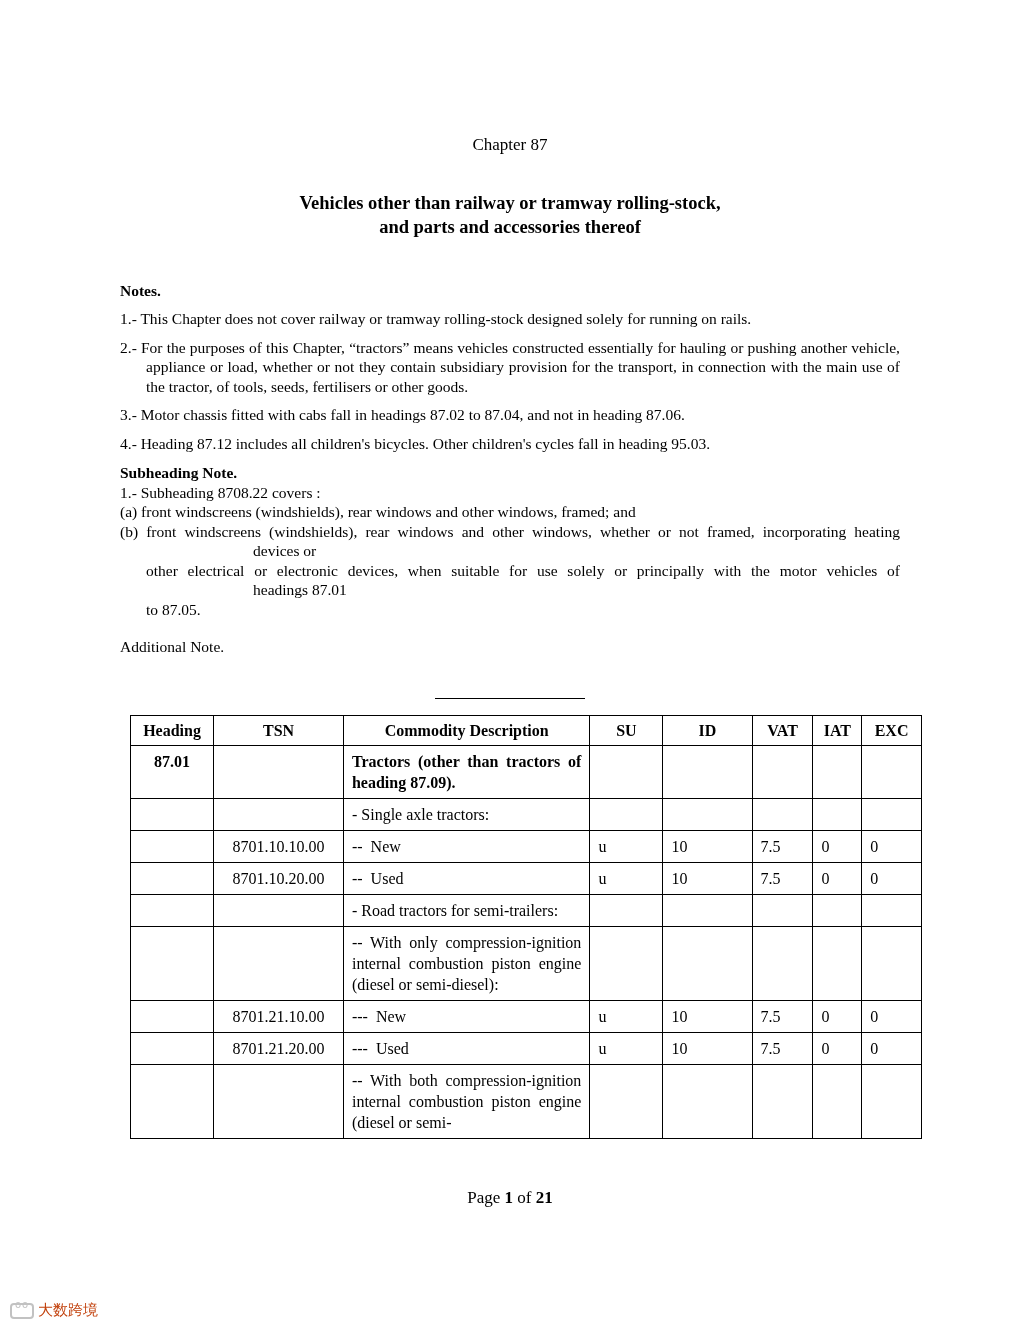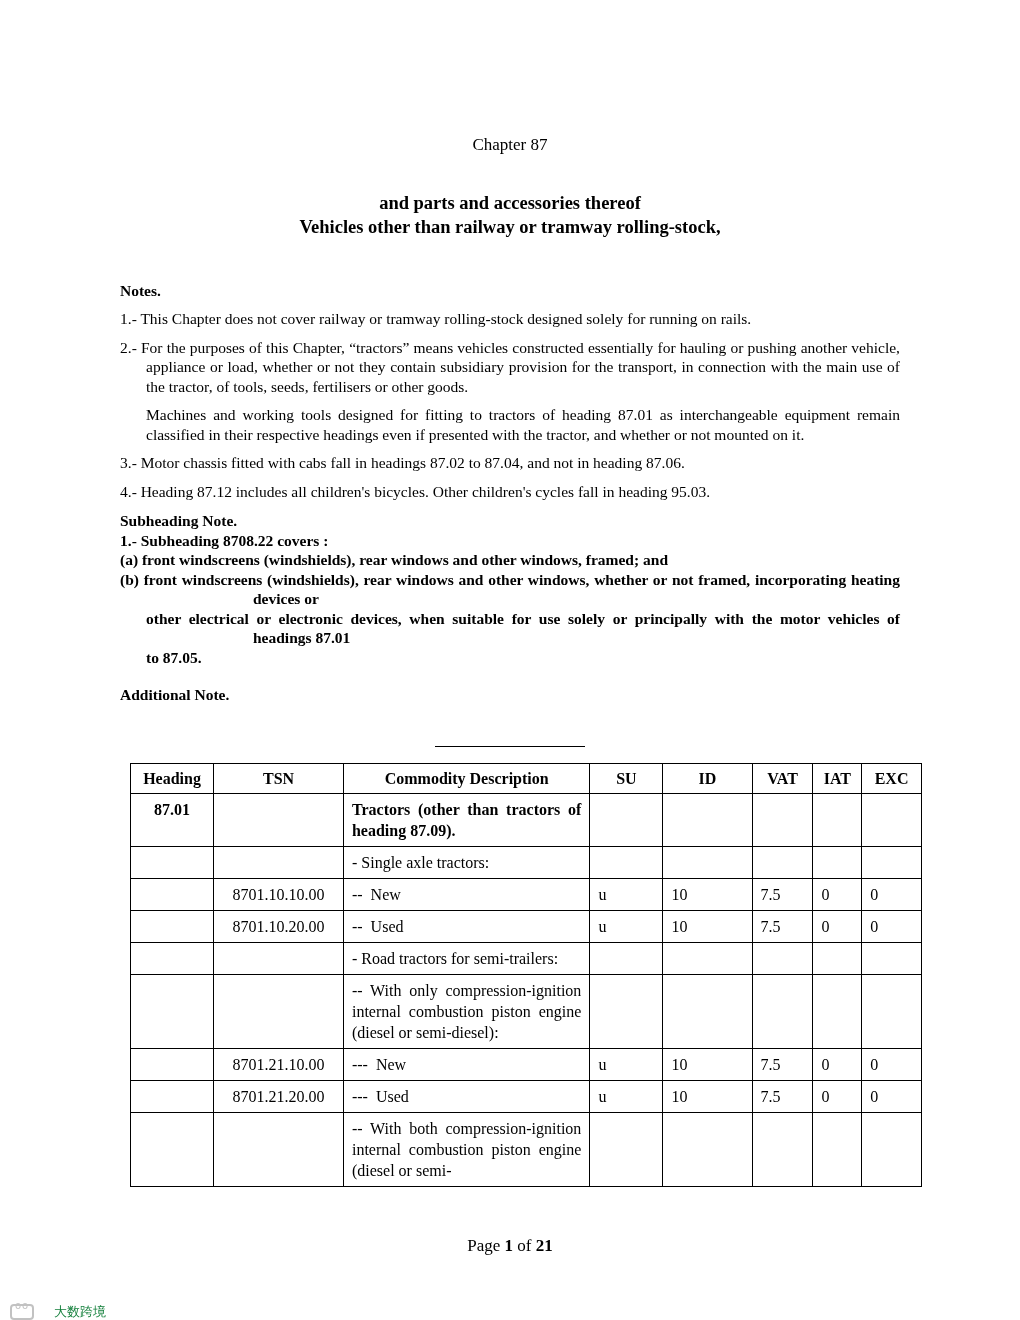--- a/index.html
+++ b/index.html
@@ -27,21 +27,21 @@
     line-height: 1.25;
   }
 
   .notes-title { font-weight: bold; margin-top: 42px; }
   .para { margin: 9px 0 0 0; text-align: justify; }
   .hang { padding-left: 26px; text-indent: -26px; }
   .cont { padding-left: 26px; }
 
   .subheading-block { margin-top: 10px; }
   .sh-title { margin: 0; font-weight: bold; }
-  .sh-line { margin: 0; font-weight: bold; }
+  .sh-line { margin: 0; }
   .sh-just { padding-left: 26px; text-align: justify; text-align-last: justify; }
   .sh-full { text-align: justify; text-align-last: justify; }
   .sh-center { padding-left: 133px; }
   .sh-ind { padding-left: 26px; }
 
   .addnote-title { margin-top: 18px; }
 
   .divider {
     width: 150px;
     margin: 41px auto 0 auto;
@@ -74,23 +74,23 @@
 
   .footer { text-align: center; margin-top: 48px; font-size: 17px; }
   .footer .bold { font-weight: bold; }
 
   .watermark {
     position: absolute;
     left: 10px;
     bottom: 16px;
     display: flex;
     align-items: center;
-    gap: 20px;
-    color: #15803d;
-    font-size: 13px;
+    gap: 4px;
+    color: #c2410c;
+    font-size: 15px;
     font-family: "DejaVu Sans", sans-serif;
   }
   .wm-icon {
     display: inline-block;
     width: 24px;
     height: 16px;
     border: 2px solid #c2c2c2;
     border-radius: 4px;
     position: relative;
   }
@@ -114,29 +114,28 @@
 </style>
 </head>
 <body>
 
 <div class="page">
   <div class="content">
 
     <div class="chapter">Chapter 87</div>
 
     <div class="doc-title">
+      <div>Vehicles other than railway or tramway rolling-stock,</div>
       <div>and parts and accessories thereof</div>
-      <div>Vehicles other than railway or tramway rolling-stock,</div>
     </div>
 
     <div class="notes-title">Notes.</div>
 
     <p class="para hang">1.-  This Chapter does not cover railway or tramway rolling-stock designed solely for running on rails.</p>
     <p class="para hang">2.-  For the purposes of this Chapter, “tractors” means vehicles constructed essentially for hauling or pushing another vehicle, appliance or load, whether or not they contain subsidiary provision for the transport, in connection with the main use of the tractor, of tools, seeds, fertilisers or other goods.</p>
-    <p class="para cont">Machines and working tools designed for fitting to tractors of heading 87.01 as interchangeable equipment remain classified in their respective headings even if presented with the tractor, and whether or not mounted on it.</p>
     <p class="para hang">3.-  Motor chassis fitted with cabs fall in headings 87.02 to 87.04, and not in heading 87.06.</p>
     <p class="para hang">4.-  Heading 87.12 includes all children's bicycles.  Other children's cycles fall in heading 95.03.</p>
 
     <div class="subheading-block">
       <p class="sh-title">Subheading Note.</p>
       <p class="sh-line">1.- Subheading 8708.22 covers :</p>
       <p class="sh-line">(a) front windscreens (windshields), rear windows and other windows, framed; and</p>
       <p class="sh-line sh-full">(b) front windscreens (windshields), rear windows and other windows, whether or not framed, incorporating heating</p>
       <p class="sh-line sh-center">devices or</p>
       <p class="sh-line sh-just">other electrical or electronic devices, when suitable for use solely or principally with the motor vehicles of</p>

